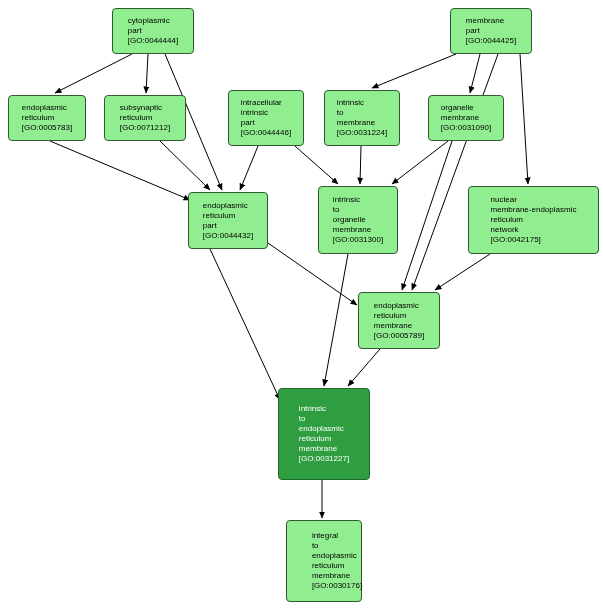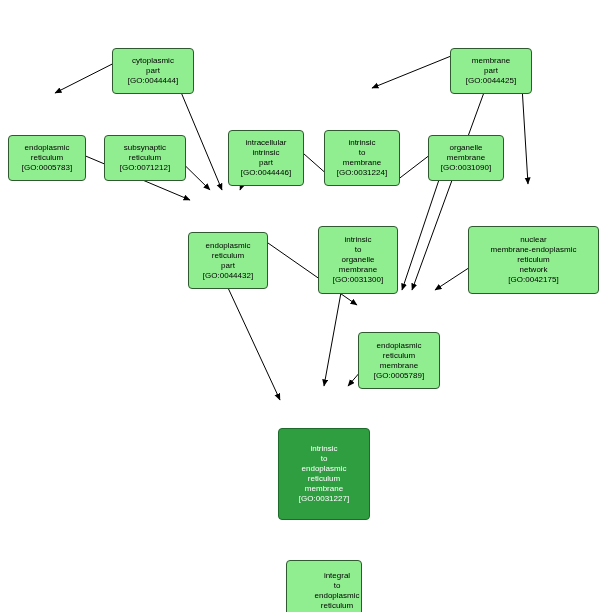--- a/index.html
+++ b/index.html
@@ -25,29 +25,28 @@
   }
   .node {
     position: absolute;
     box-sizing: border-box;
     border: 1px solid #2f5a2f;
     border-radius: 4px;
     background: #90ee90;
     color: #000000;
     font-size: 8px;
     line-height: 10px;
-    text-align: center;
+    text-align: left;
     display: flex;
     flex-direction: column;
     align-items: center;
     justify-content: center;
     padding: 1px 2px;
     white-space: pre-line;
     letter-spacing: 0px;
-    margin-top: 40px;
   }
   .node.highlight {
     background: #2f9e41;
     color: #ffffff;
     border-color: #1d6b2a;
   }
   .node .label {
     display: block;
   }
 </style>

